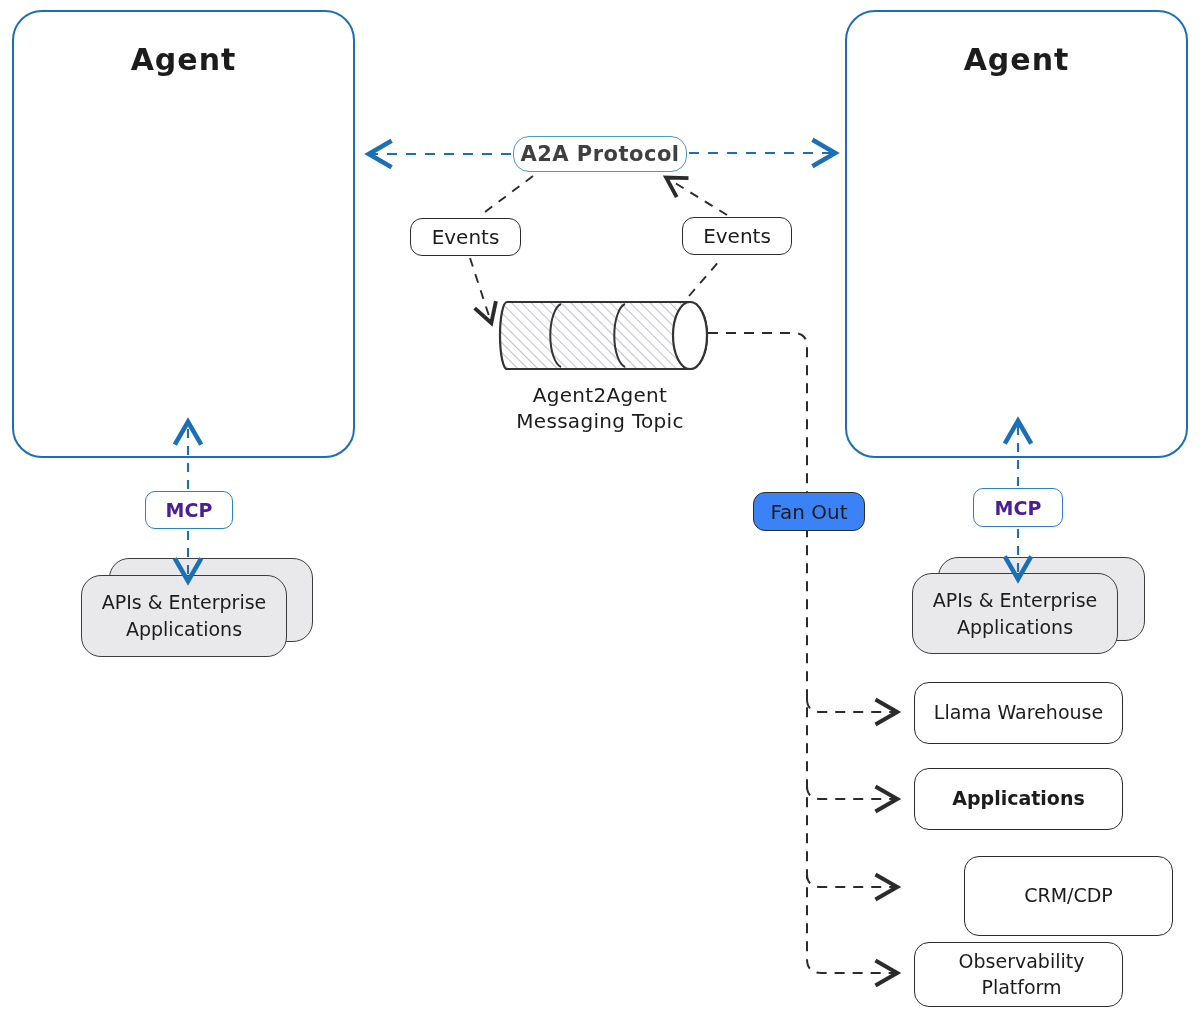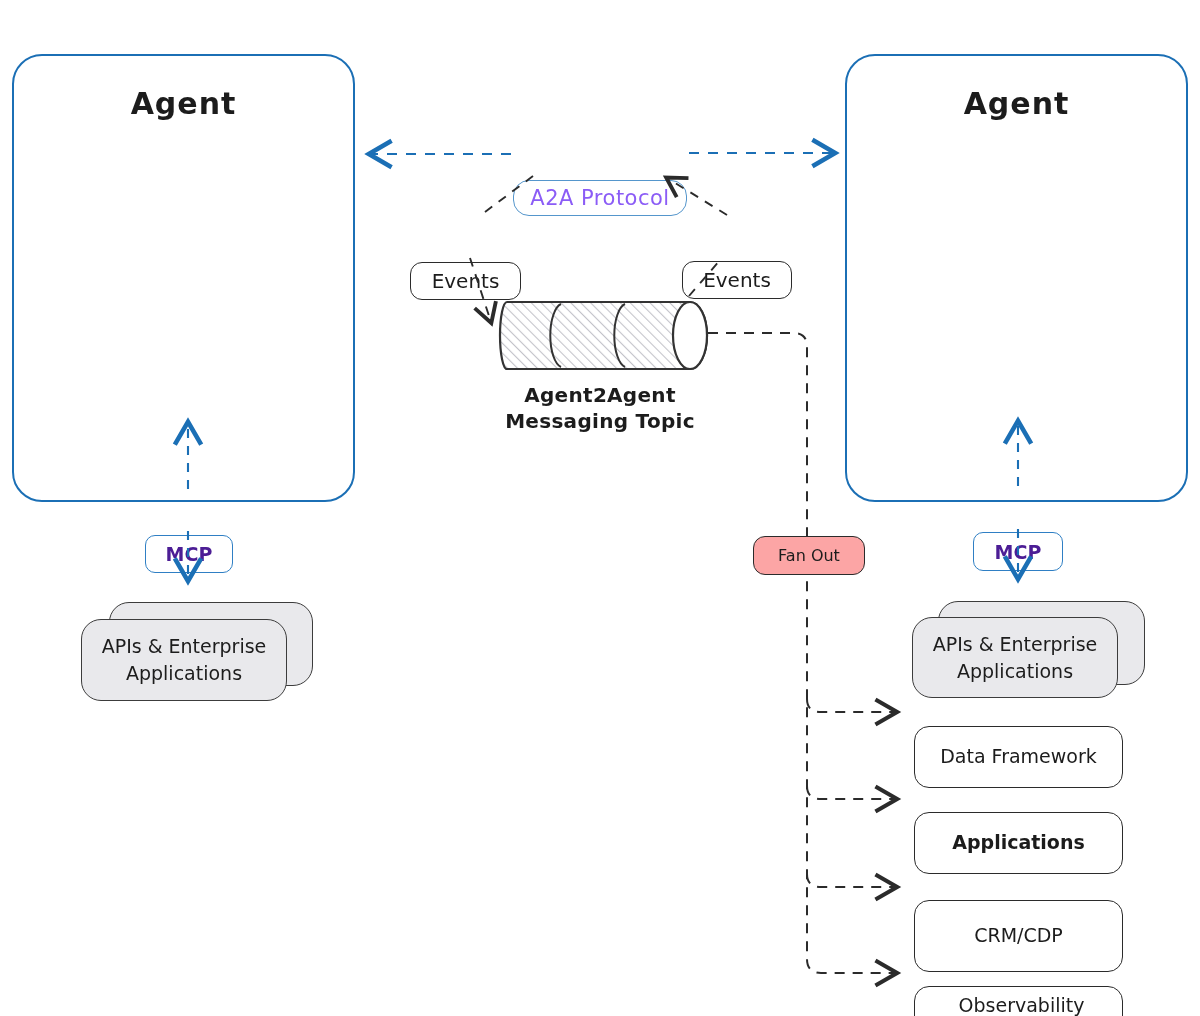--- a/index.html
+++ b/index.html
@@ -1,39 +1,39 @@
 <!DOCTYPE html>
 <html><head>
 <meta charset="utf-8">
 <style>
   html,body{margin:0;padding:0;background:#ffffff;}
   #canvas{position:relative;width:1200px;height:1016px;background:#ffffff;overflow:hidden;
           font-family:"DejaVu Sans", sans-serif;color:#1c1c1c;}
   svg.layer{position:absolute;left:0;top:0;pointer-events:none;}
   .node{position:absolute;box-sizing:border-box;background:#ffffff;display:flex;
-        align-items:center;justify-content:center;text-align:center;z-index:1;margin-top:44px;}
+        align-items:center;justify-content:center;text-align:center;z-index:1;}
   .agent-box{border:2.2px solid #1b6fb5;border-radius:30px;display:block;}
   .agent-title{margin-top:30px;text-align:center;font-size:30px;font-weight:700;letter-spacing:1px;}
   .inner{position:absolute;box-sizing:border-box;border-radius:22px;display:flex;align-items:center;
          justify-content:center;text-align:center;font-size:19px;line-height:1.35;padding:4px 12px;
          background:#ffffff;}
   .b-blue{border:1.6px solid #6ea9d8;}
   .b-green{border:1.6px solid #44a05a;}
   .b-orange{border:1.6px solid #e7ab54;}
-  .a2a{border:1.8px solid #5596cc;border-radius:16px;color:#8b5cf6;font-size:21px;font-weight:400;
+  .a2a{border:1.8px solid #5596cc;border-radius:16px;color:#404040;font-size:21px;font-weight:700;
        letter-spacing:0.5px;z-index:2;}
   .events{border:1.8px solid #2b2b2b;border-radius:12px;font-size:20px;}
   .mcp{border:1.7px solid #2f7fc4;border-radius:10px;color:#4c1d95;font-size:19px;font-weight:600;z-index:2;}
   .stack-back{border:1.8px solid #3c3c3c;border-radius:20px;background:#e9e9ec;}
   .stack-front{border:1.8px solid #3c3c3c;border-radius:20px;background:#e9e9ec;
                font-size:19px;line-height:1.4;padding:6px 18px;}
-  .fanout{border:1.8px solid #2b2b2b;border-radius:12px;font-size:16px;background:#fca5a5;z-index:2;}
+  .fanout{border:1.8px solid #2b2b2b;border-radius:12px;font-size:20px;background:#3b82f6;z-index:2;}
   .target{border:1.9px solid #2b2b2b;border-radius:15px;font-size:19px;line-height:1.35;padding:4px 14px;}
   .caption{position:absolute;text-align:center;font-size:20px;line-height:1.3;z-index:1;
-           background:transparent;letter-spacing:0.3px;font-weight:bold;}
+           background:transparent;letter-spacing:0.3px;}
 </style>
 </head>
 <body>
 
 <div id="canvas">
 
   <svg class="layer" width="1200" height="1016" style="z-index:0">
     <defs>
       <pattern id="hatch" patternUnits="userSpaceOnUse" width="7" height="7" patternTransform="rotate(-45)">
         <line x1="0" y1="0" x2="0" y2="7" stroke="#c3c3ca" stroke-width="2.2"></line>
@@ -82,23 +82,23 @@
   <div class="node mcp" style="left:973px;top:488px;width:90px;height:39px;">MCP</div>
 
   <div class="node stack-back" style="left:109px;top:558px;width:204px;height:84px;"></div>
   <div class="node stack-front" style="left:81px;top:575px;width:206px;height:82px;">APIs &amp; Enterprise Applications</div>
 
   <div class="node stack-back" style="left:938px;top:557px;width:207px;height:84px;"></div>
   <div class="node stack-front" style="left:912px;top:573px;width:206px;height:81px;">APIs &amp; Enterprise Applications</div>
 
   <div class="node fanout" style="left:753px;top:492px;width:112px;height:39px;">Fan Out</div>
 
-  <div class="node target" style="left:914px;top:682px;width:209px;height:62px;">Data Framework</div>
+  <div class="node target" style="left:914px;top:682px;width:209px;height:62px;">Llama Warehouse</div>
   <div class="node target" style="left:914px;top:768px;width:209px;height:62px;font-weight:bold;">Applications</div>
-  <div class="node target" style="left:914px;top:856px;width:209px;height:72px;text-align:center;">CRM/CDP</div>
+  <div class="node target" style="left:964px;top:856px;width:209px;height:80px;text-align:center;">CRM/CDP</div>
   <div class="node target" style="left:914px;top:942px;width:209px;height:65px;padding-left:20px;">Observability Platform</div>
 
   <svg class="layer" width="1200" height="1016" style="z-index:3">
     <defs>
       <marker id="chevB-o" markerWidth="16" markerHeight="16" refX="11" refY="7" orient="auto" viewBox="0 0 14 14">
         <path d="M2,1.5 L11.5,7 L2,12.5" fill="none" stroke="#1b6fb5" stroke-width="1.9"></path>
       </marker>
       <marker id="chevK-o" markerWidth="15" markerHeight="15" refX="11" refY="7" orient="auto" viewBox="0 0 14 14">
         <path d="M2,1.5 L11.5,7 L2,12.5" fill="none" stroke="#2b2b2b" stroke-width="1.9"></path>
       </marker>

